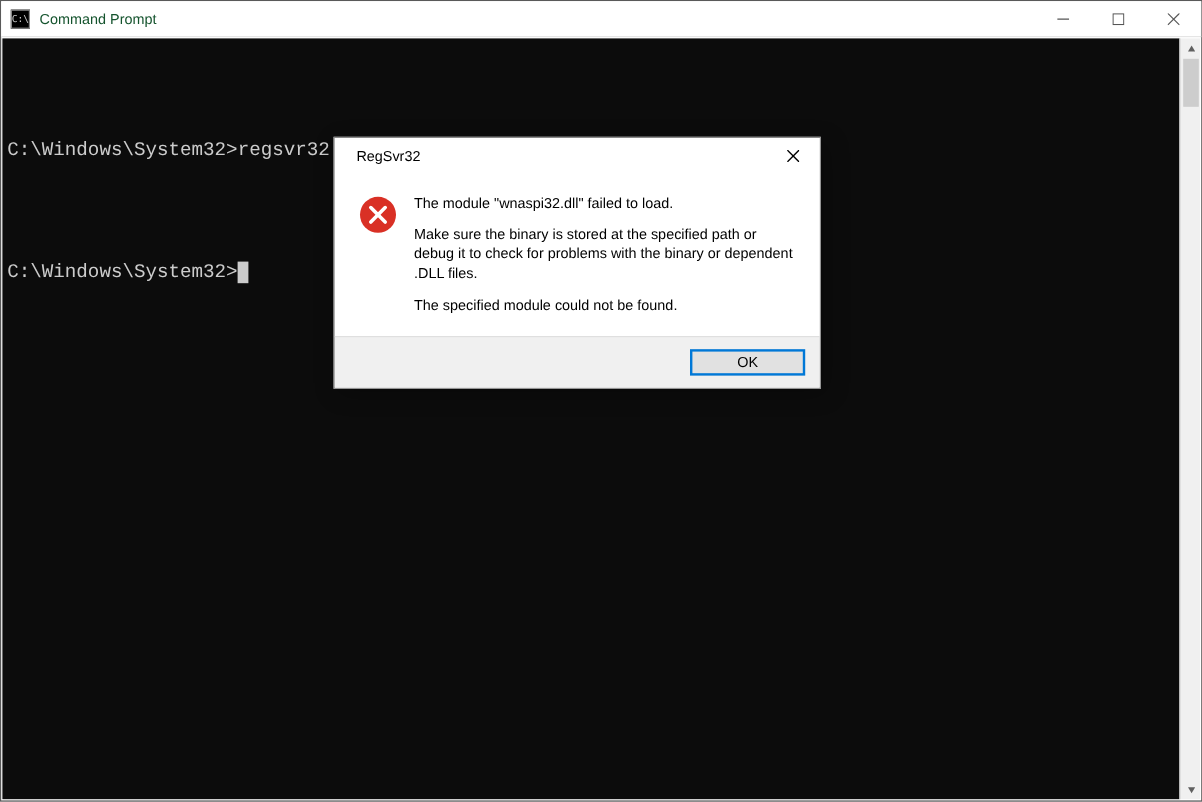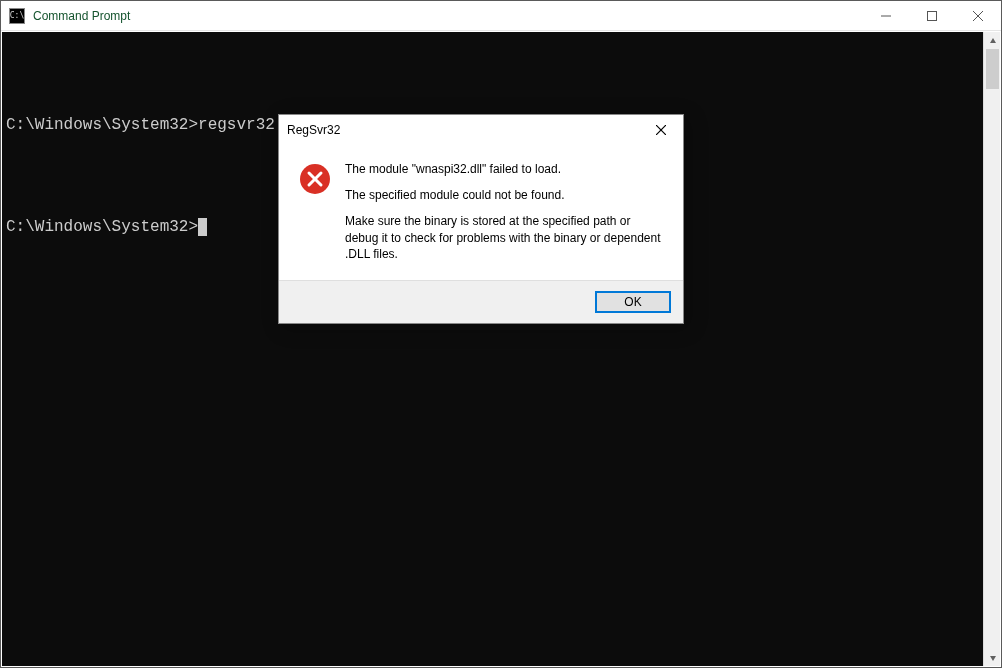--- a/index.html
+++ b/index.html
@@ -47,42 +47,42 @@
 .cursor {
   display: inline-block; width: 9px; height: 18px; background: #ccc; vertical-align: text-bottom;
 }
 
 
 .dlg {
   position: absolute; left: 278px; top: 114px; width: 406px;
   background: #fff; border: 1px solid #888; box-shadow: 4px 4px 18px rgba(0,0,0,.3);
 }
 .dlg-titlebar {
-  height: 30px; display: flex; align-items: center; padding-left: 8px; background: #fff;
+  height: 30px; display: flex; align-items: center; padding-left: 18px; background: #fff;
 }
 .dlg-title { font-size: 12px; color: #000; flex: 0 0 auto; }
 .dlg-titlebar-spacer { flex: 1; }
 .dlg-close {
   width: 44px; height: 30px; display: flex; align-items: center; justify-content: center;
 }
 .dlg-close svg { width: 10px; height: 10px; stroke: #000; stroke-width: 1.2; fill: none; }
 
 .dlg-body { padding: 16px 20px 18px 20px; display: flex; gap: 14px; background: #fff; }
 .dlg-icon { flex: 0 0 auto; margin-top: 2px; }
 .dlg-icon svg { width: 32px; height: 32px; }
 .dlg-text { font-size: 12px; color: #000; line-height: 1.35; }
 .dlg-text p { margin-bottom: 10px; }
 .dlg-text p:last-child { margin-bottom: 0; }
 
 .dlg-footer {
   background: #f0f0f0; padding: 10px 12px; display: flex; justify-content: flex-end;
   border-top: 1px solid #dfdfdf;
 }
 .dlg-ok {
-  width: 76px; height: 22px; background: #e1e1e1; border: 2px solid #0078d7;
+  width: 96px; height: 22px; background: #e1e1e1; border: 2px solid #0078d7;
   font-size: 12px; color: #000; display: flex; align-items: center; justify-content: center;
   outline: none;
 }
 </style>
 </head>
 <body>
 
 <div class="cmd-window">
   <div class="cmd-titlebar">
     <span class="cmd-title-icon">C:\</span>
@@ -143,20 +143,20 @@
   <div class="dlg-body">
     <div class="dlg-icon">
       <svg viewBox="0 0 32 32">
         <circle cx="16" cy="16" r="15" fill="#d93025"></circle>
         <line x1="10" y1="10" x2="22" y2="22" stroke="#fff" stroke-width="3" stroke-linecap="round"></line>
         <line x1="22" y1="10" x2="10" y2="22" stroke="#fff" stroke-width="3" stroke-linecap="round"></line>
       </svg>
     </div>
     <div class="dlg-text">
       <p>The module "wnaspi32.dll" failed to load.</p>
+      <p>Make sure the binary is stored at the specified path or debug it to check for problems with the binary or dependent .DLL files.</p>
       <p>The specified module could not be found.</p>
-      <p>Make sure the binary is stored at the specified path or debug it to check for problems with the binary or dependent .DLL files.</p>
     </div>
   </div>
   <div class="dlg-footer">
     <button class="dlg-ok">OK</button>
   </div>
 </div>
 
 </body></html>

